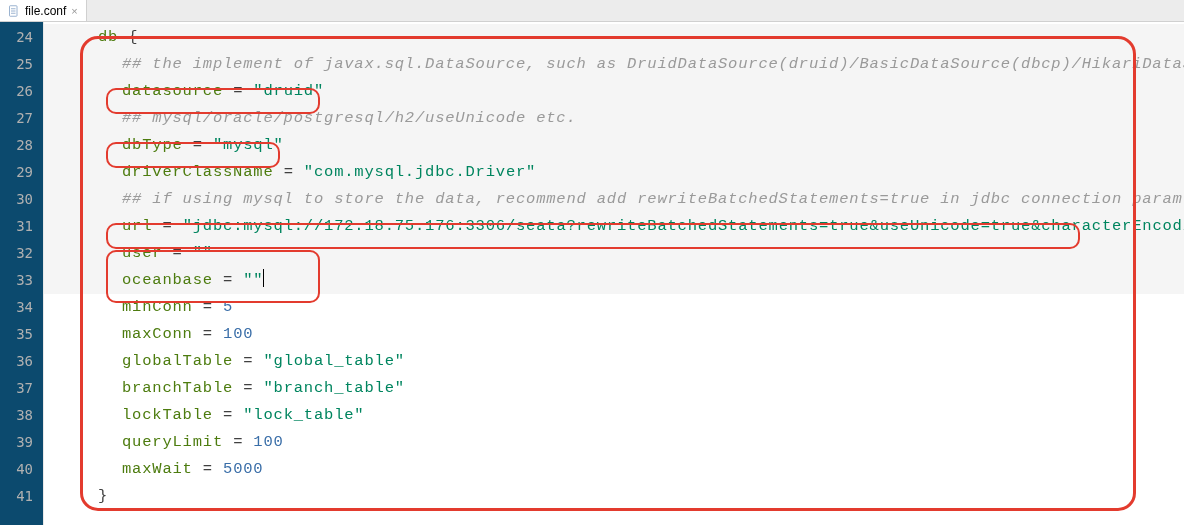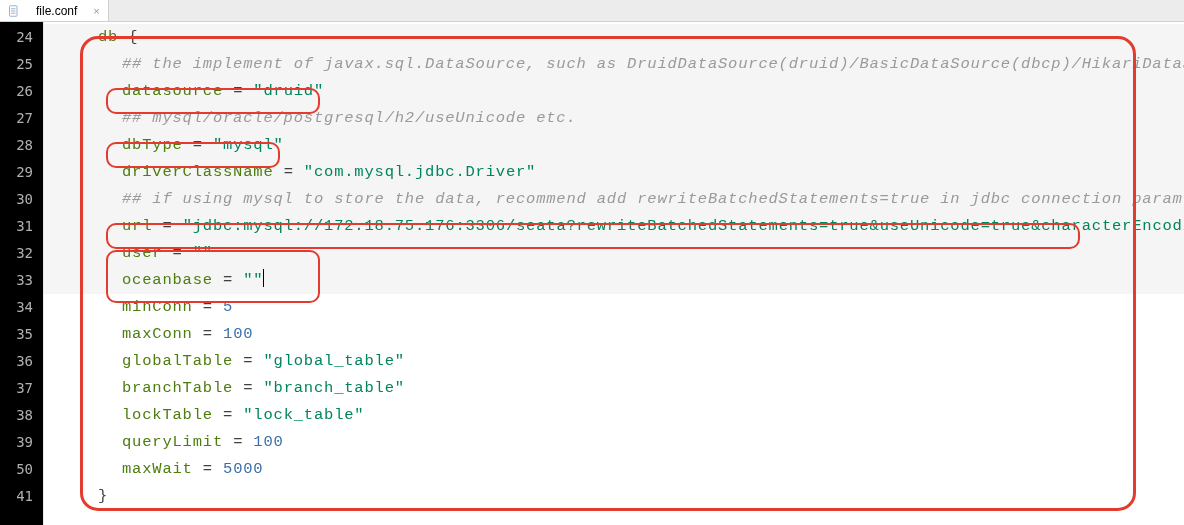--- a/index.html
+++ b/index.html
@@ -1,24 +1,24 @@
 <!DOCTYPE html>
 <html><head>
 <meta charset="utf-8">
 <style>
   * { box-sizing: border-box; margin: 0; padding: 0; }
   html, body { width: 1184px; height: 525px; font-family: Menlo, Consolas, "Courier New", monospace; background: #f2f2f2; overflow: hidden; }
   .frame { display: flex; width: 100%; height: 100%; }
   .main { flex: 1; display: flex; flex-direction: column; background: #fff; position: relative; }
   .tabbar { height: 22px; background: #ececec; border-bottom: 1px solid #d0d0d0; display: flex; align-items: stretch; font-family: "Helvetica Neue", Arial, sans-serif; font-size: 12px; }
-  .tab { display: flex; align-items: center; gap: 16px; padding: 0 8px; background: #fff; border-right: 1px solid #d0d0d0; }
+  .tab { display: flex; align-items: center; gap: 5px; padding: 0 8px; background: #fff; border-right: 1px solid #d0d0d0; }
   .tab .file-icon { width: 12px; height: 12px; }
   .tab .close { color: #999; cursor: pointer; font-size: 11px; }
   .editor-wrap { flex: 1; position: relative; display: flex; overflow: hidden; }
-  .gutter { width: 44px; background: #000000; border-right: 1px solid #e8e8e8; padding-top: 2px; }
+  .gutter { width: 44px; background: #0c4a6e; border-right: 1px solid #e8e8e8; padding-top: 2px; }
   .ln { height: 27px; line-height: 27px; text-align: right; padding-right: 10px; color: #b0b0b0; font-size: 14px; font-family: Menlo, Consolas, monospace; }
   .code { flex: 1; padding-top: 2px; position: relative; font-size: 15.5px; background: #fff; }
   .row { height: 27px; line-height: 27px; white-space: pre; padding-left: 6px; letter-spacing: 0.8px; position: relative; }
   .row .ind { display:inline-block; width:48px; } 
   .row .ind2 { display:inline-block; width:72px; }
   .current { background: #fcfae6; }
   .modified-bg { background: #f5f5f5; }
   
   .kw { color: #4d7c0f; } 
   .op { color: #404040; }
@@ -59,21 +59,21 @@
           <div class="ln">30</div>
           <div class="ln">31</div>
           <div class="ln">32</div>
           <div class="ln">33</div>
           <div class="ln">34</div>
           <div class="ln">35</div>
           <div class="ln">36</div>
           <div class="ln">37</div>
           <div class="ln">38</div>
           <div class="ln">39</div>
-          <div class="ln">50</div>
+          <div class="ln">40</div>
           <div class="ln">41</div>
         </div>
       <div class="code" id="code">
 
       <div class="row modified-bg"><span class="ind"></span><span class="kw">db</span> <span class="op">{</span></div>
           <div class="row modified-bg"><span class="ind2"></span><span class="cmt">## the implement of javax.sql.DataSource, such as DruidDataSource(druid)/BasicDataSource(dbcp)/HikariDataSource(hikari) etc.</span></div>
           <div class="row modified-bg"><span class="ind2"></span><span class="kw">datasource</span> <span class="op">=</span> <span class="str">"druid"</span></div>
           <div class="row modified-bg"><span class="ind2"></span><span class="cmt">## mysql/oracle/postgresql/h2/useUnicode etc.</span></div>
           <div class="row modified-bg"><span class="ind2"></span><span class="kw">dbType</span> <span class="op">=</span> <span class="str">"mysql"</span></div>
           <div class="row modified-bg"><span class="ind2"></span><span class="kw">driverClassName</span> <span class="op">=</span> <span class="str">"com.mysql.jdbc.Driver"</span></div>

